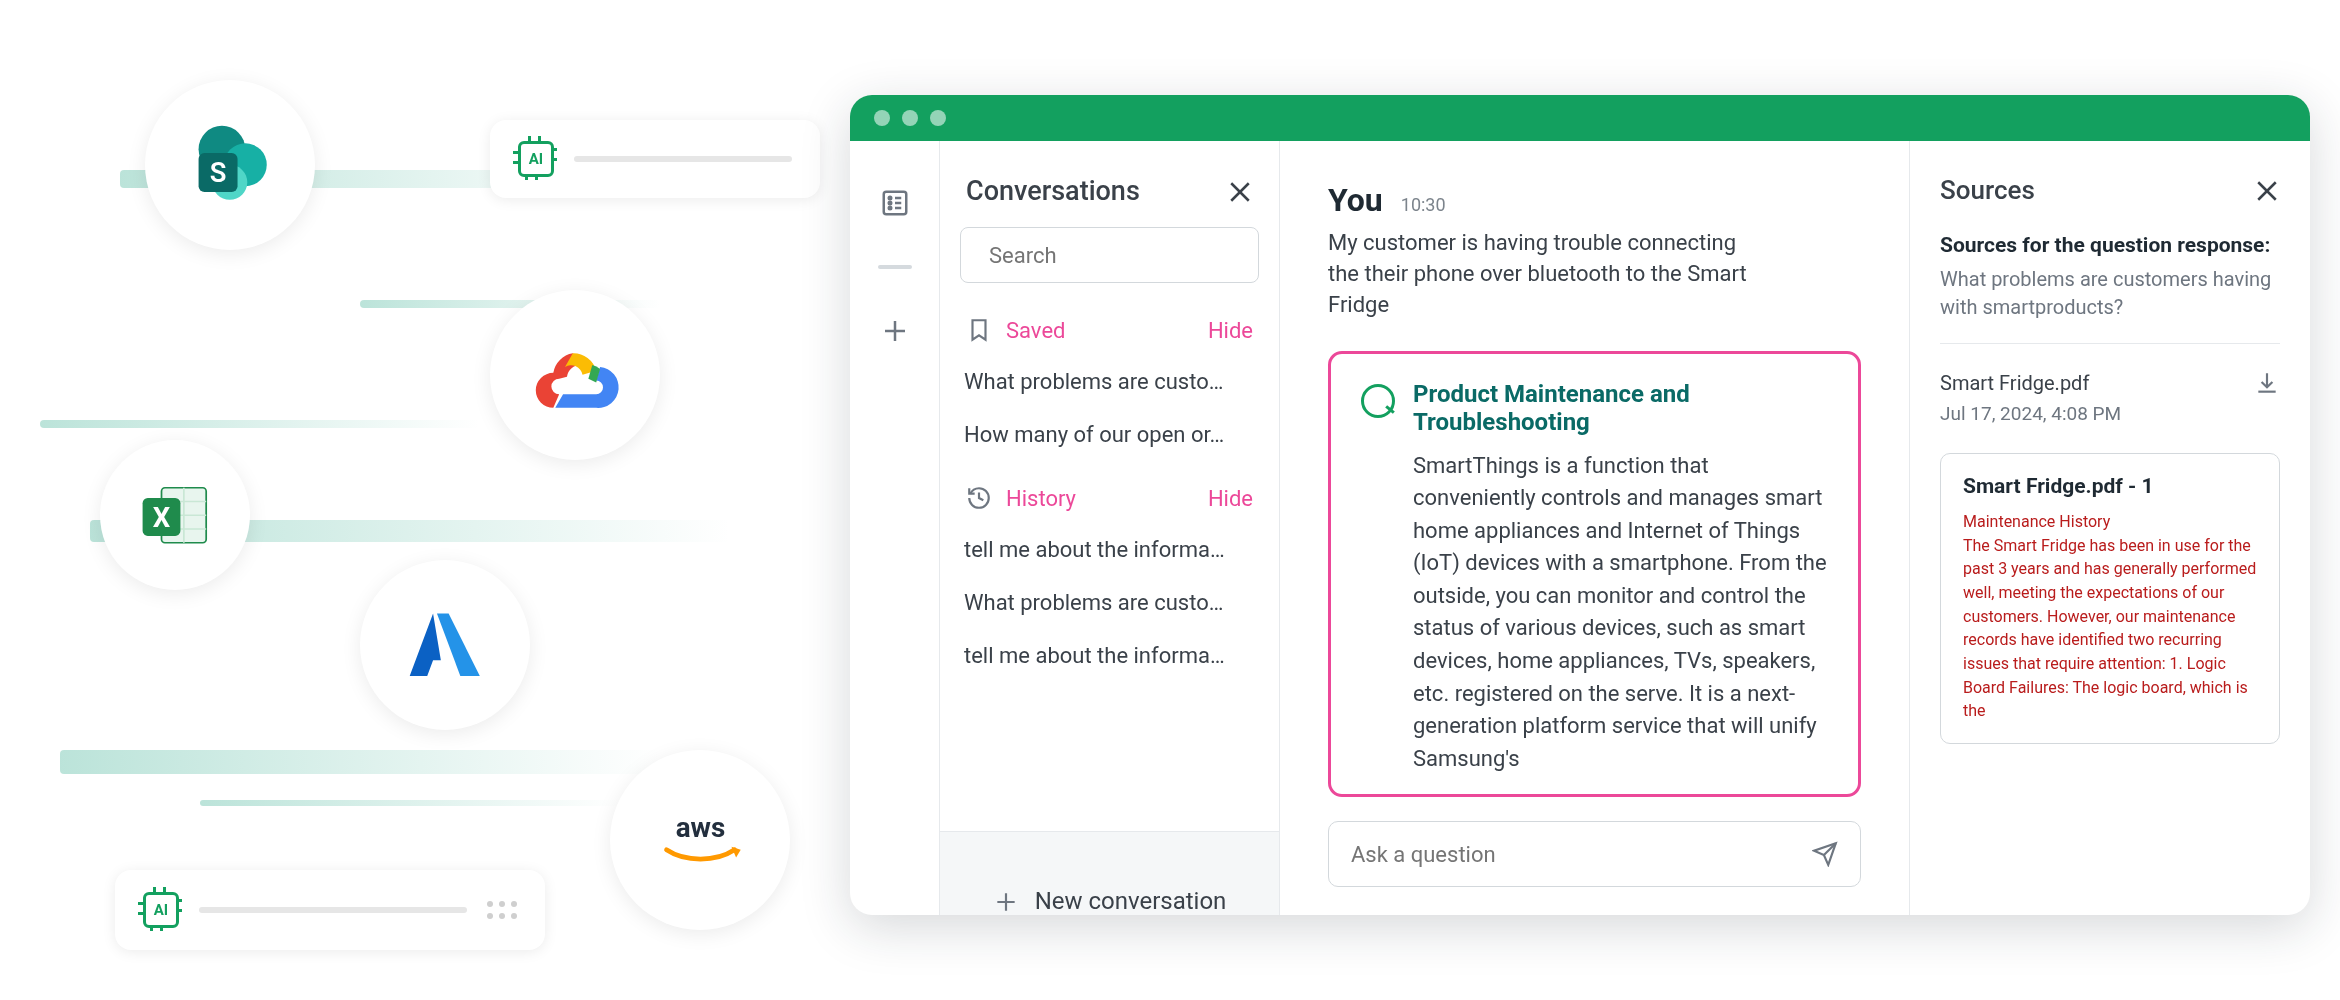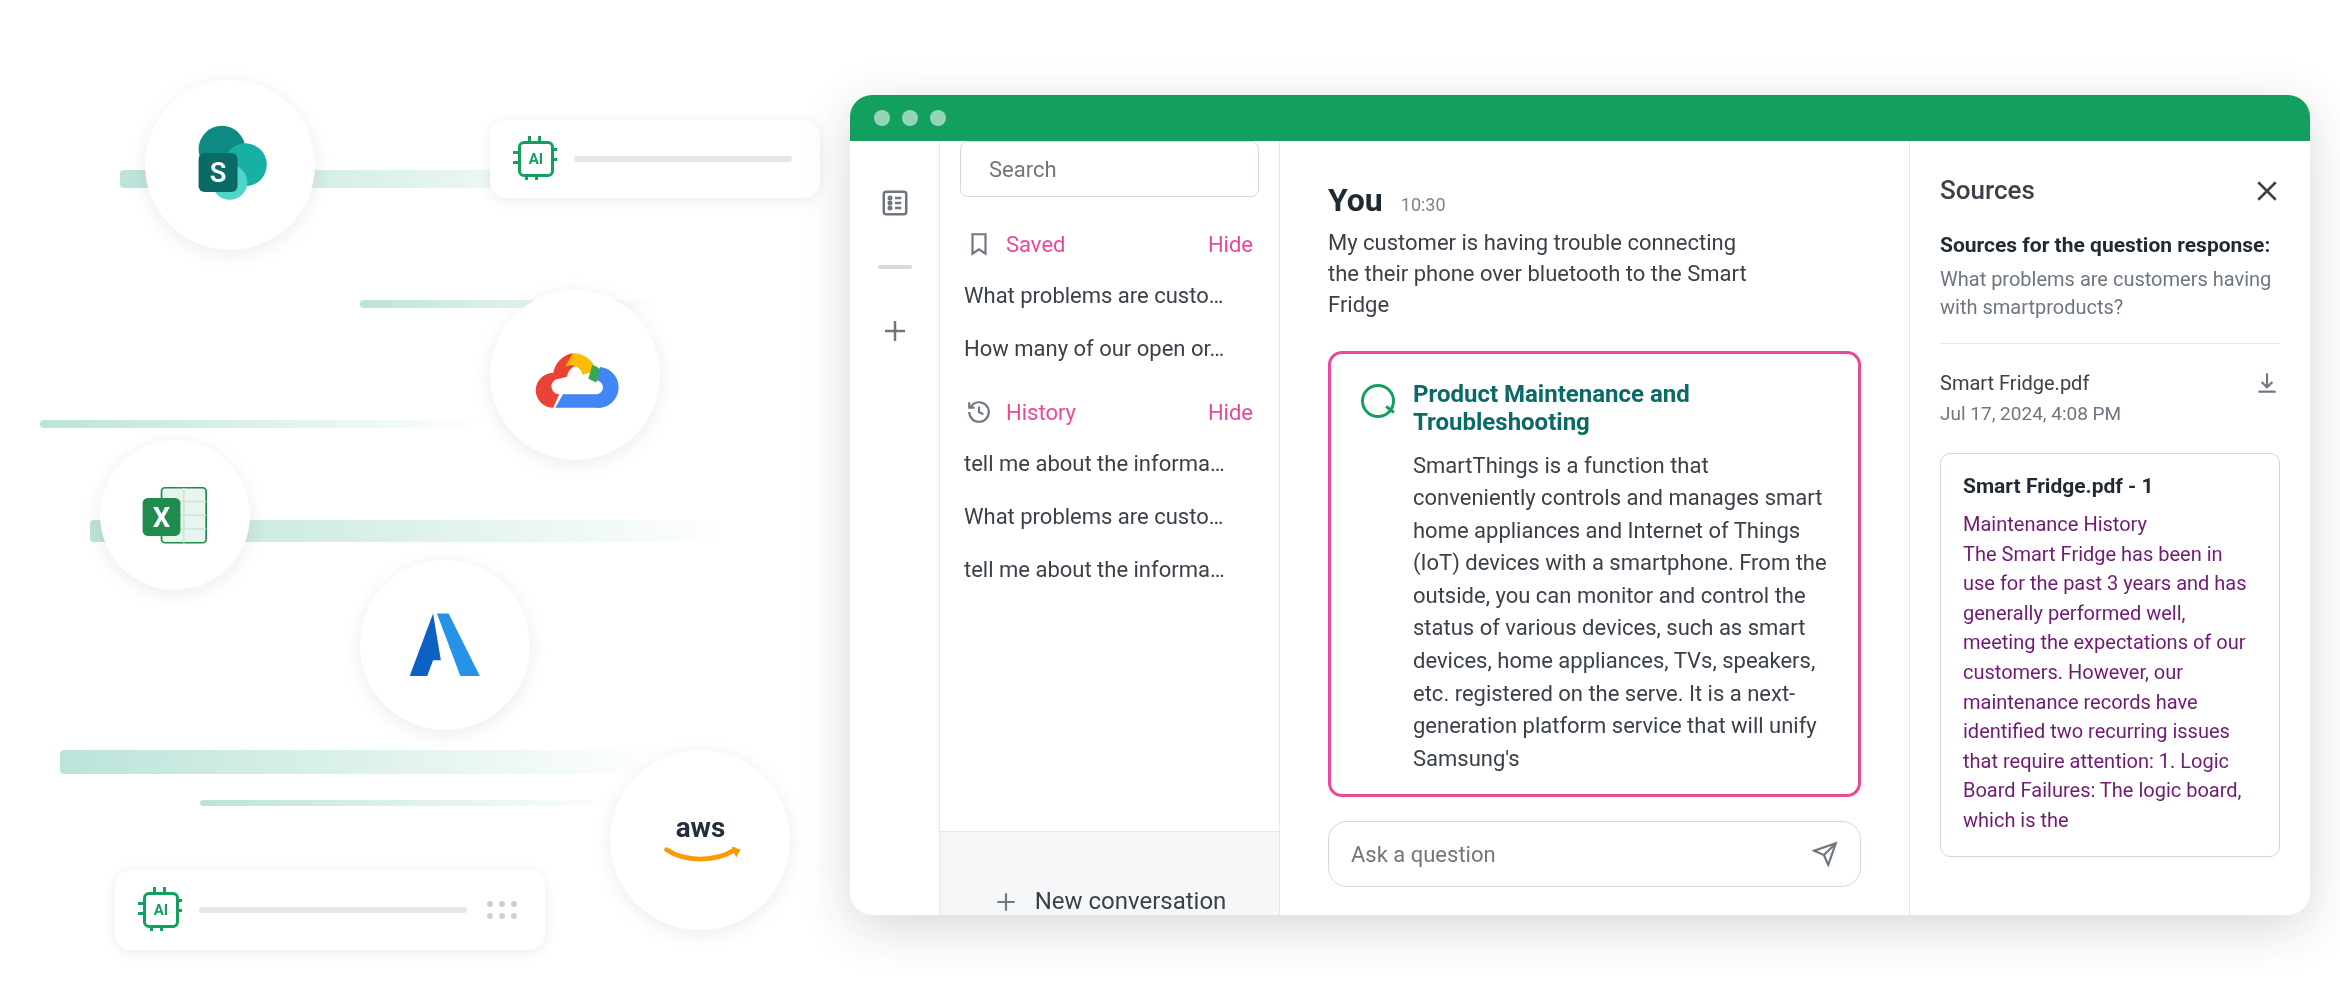--- a/index.html
+++ b/index.html
@@ -44,33 +44,33 @@
 .panel-chat { flex:1; border-right:1px solid #e6e9ec; display:flex; flex-direction:column; padding:40px 48px 0; min-width:0; }
 .u-row { display:flex; gap:18px; align-items:baseline; }
 .u-row .you { font-size:32px; font-weight:700; color:#1f2a33; }
 .u-row .time { font-size:18px; color:#7c848c; }
 .user-msg { font-size:22px; color:#3a4149; line-height:1.42; margin-top:8px; max-width:420px; }
 .ai-card { margin-top:30px; border:3px solid #ec4899; border-radius:14px; padding:26px 30px 0; display:flex; gap:18px; overflow:hidden; flex:1; }
 .q-badge { width:34px; height:34px; border:3px solid #13a05f; border-radius:50%; position:relative; flex-shrink:0; margin-top:4px; }
 .q-badge::after { content:""; position:absolute; width:10px; height:3px; background:#13a05f; right:-3px; bottom:4px; transform:rotate(40deg); }
 .ai-title { font-size:24px; font-weight:700; color:#0a6a66; margin-bottom:14px; }
 .ai-body { font-size:22px; color:#3a4149; line-height:1.48; }
-.ask-row { margin:24px 0 28px; border:1px solid #d3d8dc; border-radius:19px; height:66px; display:flex; align-items:center; padding:0 22px; }
+.ask-row { margin:24px 0 28px; border:1px solid #d3d8dc; border-radius:10px; height:66px; display:flex; align-items:center; padding:0 22px; }
 .ask-row input { border:none; outline:none; font-size:22px; flex:1; color:#3a4149; }
 
 .panel-sources { width:400px; padding:34px 30px 0; display:flex; flex-direction:column; min-height:0; }
 .panel-sources h2 { font-size:26px; font-weight:500; color:#3a4149; }
 .sources-head { display:flex; align-items:center; justify-content:space-between; }
 .src-subhead { font-weight:700; font-size:21px; margin-top:28px; color:#1f2a33; }
 .src-q { font-size:20px; color:#6e7680; margin-top:8px; line-height:1.4; padding-bottom:22px; border-bottom:1px solid #e6e9ec; }
 .file-row { display:flex; align-items:center; justify-content:space-between; margin-top:26px; font-size:20px; color:#3a4149; }
 .file-date { font-size:19px; color:#6e7680; margin-top:6px; }
 .src-card { margin-top:28px; border:1px solid #d3d8dc; border-radius:10px; padding:20px 22px; overflow:hidden; }
 .src-card h4 { font-size:21px; font-weight:700; color:#1f2a33; margin-bottom:12px; }
-.src-card p { font-size:20px; color:#701a75; line-height:1.48; }
+.src-card p { font-size:16px; color:#b91c1c; line-height:1.48; }
 
 svg.icon { width:26px; height:26px; stroke:#6e7680; stroke-width:2; fill:none; }
 svg.icon-lg { width:30px; height:30px; }
 </style>
 </head>
 <body>
 
 <div class="bg-streaks">
   <div class="streak" style="left:120px;top:170px;width:520px;height:18px;"></div>
   <div class="streak" style="left:40px;top:420px;width:440px;height:8px;"></div>
@@ -163,20 +163,29 @@
       <div class="rail-line"></div>
       <div class="rail-btn">
         <svg class="icon icon-lg" viewBox="0 0 24 24">
             <line x1="12" y1="4" x2="12" y2="20"></line>
             <line x1="4" y1="12" x2="20" y2="12"></line>
           </svg>
       </div>
     </div>
 
     <div class="panel-convo">
+      <div class="panel-head">
+        <h2>Conversations</h2>
+        <div class="close-x">
+          <svg class="icon icon-lg" viewBox="0 0 24 24" style="stroke:#3a4149">
+              <line x1="5" y1="5" x2="19" y2="19"></line>
+              <line x1="19" y1="5" x2="5" y2="19"></line>
+            </svg>
+        </div>
+      </div>
       <div class="search-wrap">
         <svg class="icon" viewBox="0 0 24 24">
             <circle cx="11" cy="11" r="7"></circle>
             <line x1="16.5" y1="16.5" x2="21" y2="21"></line>
           </svg>
         <input placeholder="Search" style="">
       </div>
 
       <div class="section-row">
         <div class="left">

